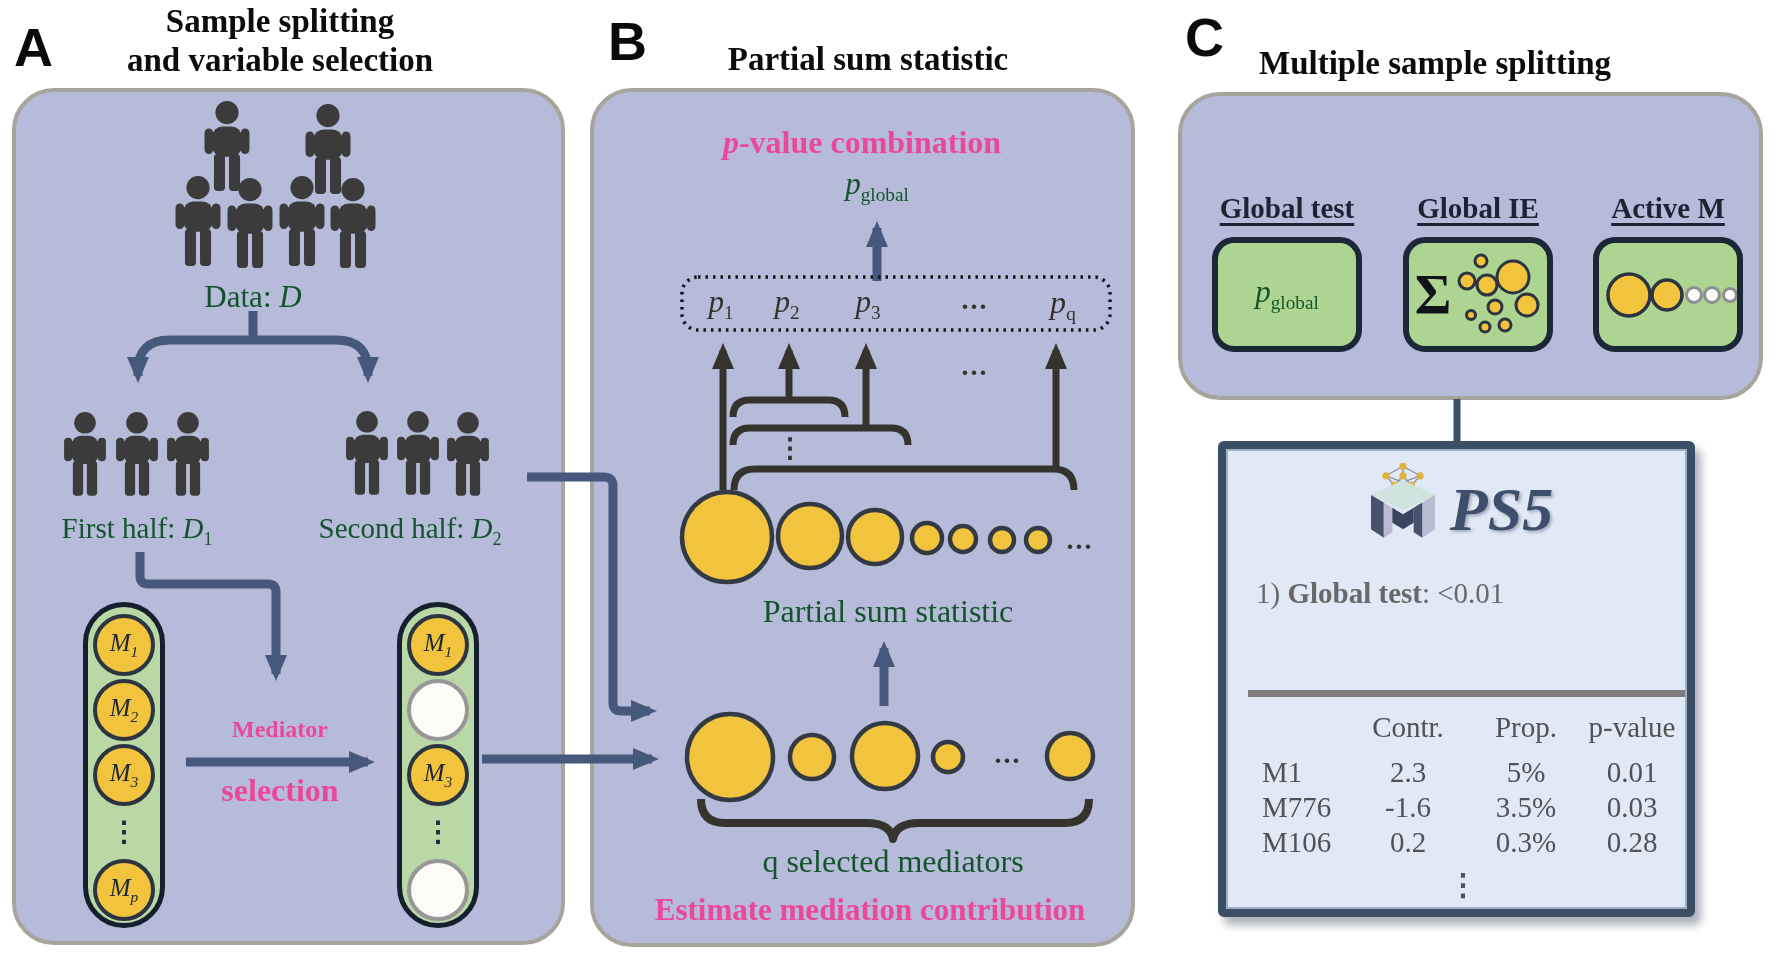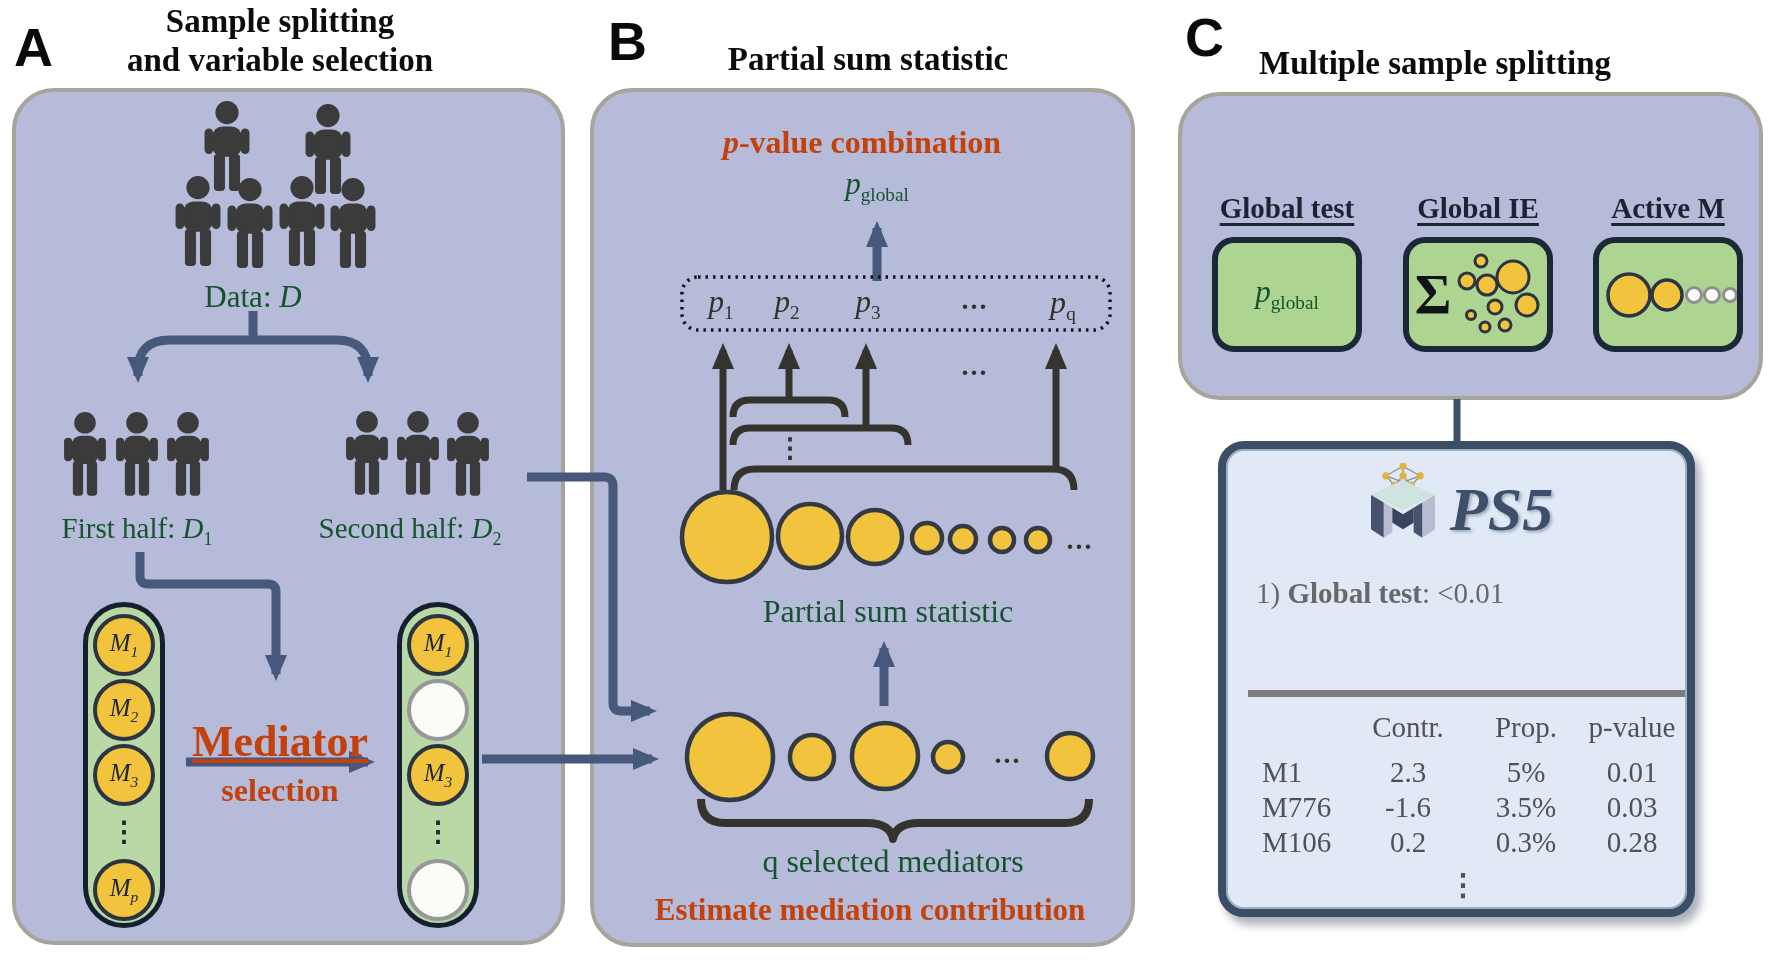--- a/index.html
+++ b/index.html
@@ -3,37 +3,37 @@
 <meta charset="utf-8">
 <style>
   html,body{margin:0;padding:0;background:#ffffff;}
   #canvas{position:relative;width:1776px;height:966px;background:#ffffff;overflow:hidden;
           font-family:"Liberation Serif","DejaVu Serif",serif;}
   .panel{position:absolute;background:#b5bbd8;border:4px solid #a7a49c;border-radius:42px;box-sizing:border-box;}
   .letter{font-family:"Liberation Sans","DejaVu Sans",sans-serif;font-weight:bold;font-size:54px;line-height:1;color:#0a0a0a;}
   .ptitle{font-weight:bold;font-size:33px;line-height:39px;color:#0c0c0c;text-align:center;}
   .slate{color:#14532d;}
   .dark{color:#33312c;}
-  .red{color:#c2410c;font-weight:bold;}
+  .red{color:#ec4899;font-weight:bold;}
   .mi{font-style:italic;}
   sub{font-size:0.62em;}
   .lbl{font-size:30px;}
   .ctr{text-align:center;}
   .pill{position:absolute;width:82px;height:326px;background:#b9d8a6;border:5px solid #15202e;border-radius:41px;box-sizing:border-box;}
   .mcirc,.wcirc{position:absolute;left:5px;width:62px;height:62px;border-radius:50%;box-sizing:border-box;
         display:flex;align-items:center;justify-content:center;font-size:25px;font-style:italic;color:#1f2735;}
   .mcirc{background:#f2c43e;border:4px solid #2b3440;}
   .wcirc{background:#fbfbf7;border:4px solid #97979a;}
   .pdots{position:absolute;left:0;width:72px;text-align:center;font-size:28px;font-weight:bold;color:#1f2735;font-style:normal;}
   .gbox{position:absolute;width:150px;height:115px;background:#aed492;border:6px solid #1b2838;border-radius:22px;box-sizing:border-box;
         display:flex;align-items:center;justify-content:center;}
   .glabel{position:absolute;font-weight:bold;font-size:29px;color:#1b2433;text-decoration:underline;text-underline-offset:5px;
         text-decoration-thickness:3px;transform:translateX(-50%);white-space:nowrap;}
   #resultBox{position:absolute;left:1218px;top:441px;width:477px;height:476px;background:#e0e9f5;
-        border:8px solid #3a4e66;border-radius:26px;box-sizing:border-box;
+        border:8px solid #3a4e66;border-radius:6px;box-sizing:border-box;
         box-shadow:6px 8px 9px rgba(70,82,102,0.45), inset 0 0 0 2px #9db0c4;}
   .listline{position:absolute;left:30px;font-size:29px;color:#68686b;white-space:nowrap;}
   .listline b{font-weight:bold;}
   #mtable{position:absolute;left:26px;top:262px;width:436px;display:grid;grid-template-columns:92px 128px 108px 104px;
         font-size:29px;color:#515156;row-gap:2px;}
   #mtable .hd{font-size:29px;}
   #mtable .c0{text-align:left;padding-left:10px;}
   #mtable .cx{text-align:center;}
   #mtable .hrow{margin-bottom:10px;}
   .ell{font-weight:bold;letter-spacing:2px;}
@@ -145,21 +145,21 @@
     <span>Data: </span><span class="mi">D</span>
   </div>
 
   <div class="txt slate ctr" style="left:27px;top:512px;width:220px;font-size:29px;">
     <span>First half: </span><span class="mi">D</span><sub>1</sub>
   </div>
   <div class="txt slate ctr" style="left:295px;top:512px;width:230px;font-size:29px;">
     <span>Second half: </span><span class="mi">D</span><sub>2</sub>
   </div>
 
-  <div class="txt red ctr" style="left:190px;top:716px;width:180px;font-size:44px;text-decoration:underline;">Mediator</div>
+  <div class="txt red ctr" style="left:190px;top:716px;width:180px;font-size:24px;">Mediator</div>
   <div class="txt red ctr" style="left:190px;top:772px;width:180px;font-size:32px;">selection</div>
 
   <div class="pill" style="left:83px;top:602px;">
     <div class="mcirc" style="top:7px;">
         <span><span>M</span><sub>1</sub></span>
       </div>
     <div class="mcirc" style="top:72px;">
         <span><span>M</span><sub>2</sub></span>
       </div>
     <div class="mcirc" style="top:137px;">

